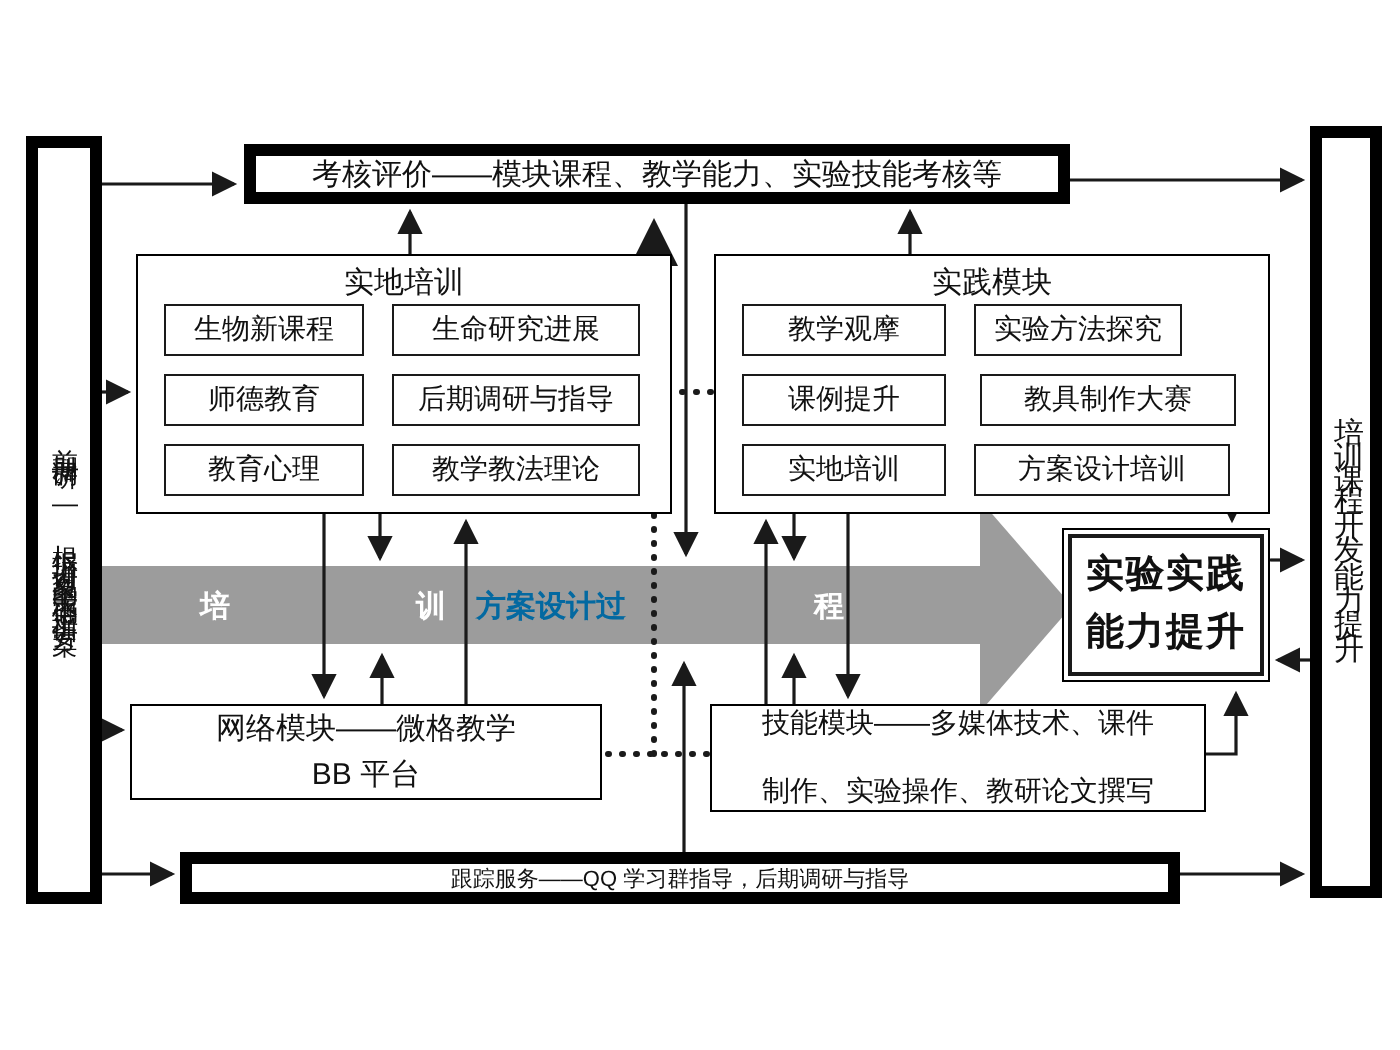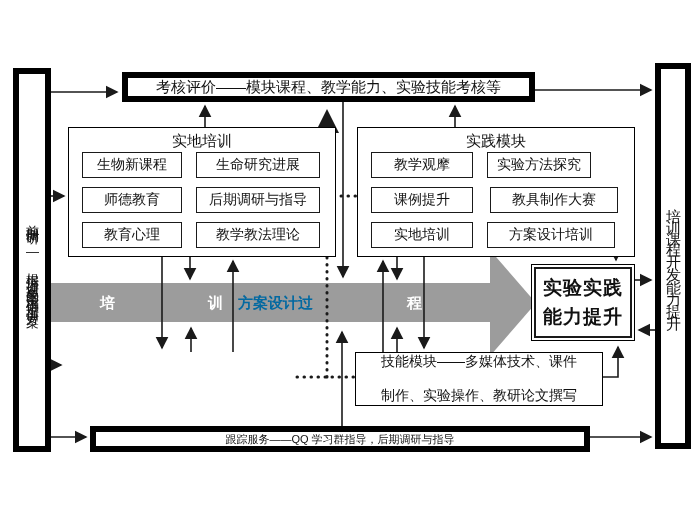--- a/index.html
+++ b/index.html
@@ -136,20 +136,24 @@
   <div class="subbox" style="left:490px;top:187px;width:128px;height:26px;">
       <span>教具制作大赛</span>
     </div>
   <div class="subbox" style="left:371px;top:222px;width:102px;height:26px;">
       <span>实地培训</span>
     </div>
   <div class="subbox" style="left:487px;top:222px;width:128px;height:26px;">
       <span>方案设计培训</span>
     </div>
 
+  <div class="box twoline" style="left:65px;top:352px;width:236px;height:48px;border-width:1.5px;">
+    <span>网络模块——微格教学</span>
+    <span>BB 平台</span>
+  </div>
 
   <div class="box twoline" style="left:355px;top:352px;width:248px;height:54px;border-width:1.5px;font-size:14px;gap:12px;">
     <span>技能模块——多媒体技术、课件</span>
     <span>制作、实验操作、教研论文撰写</span>
   </div>
 
   <div class="box" style="left:531px;top:264px;width:104px;height:77px;border-width:1.5px;">
     <div class="outcome-inner">
       <span>实验实践</span>
       <span>能力提升</span>

